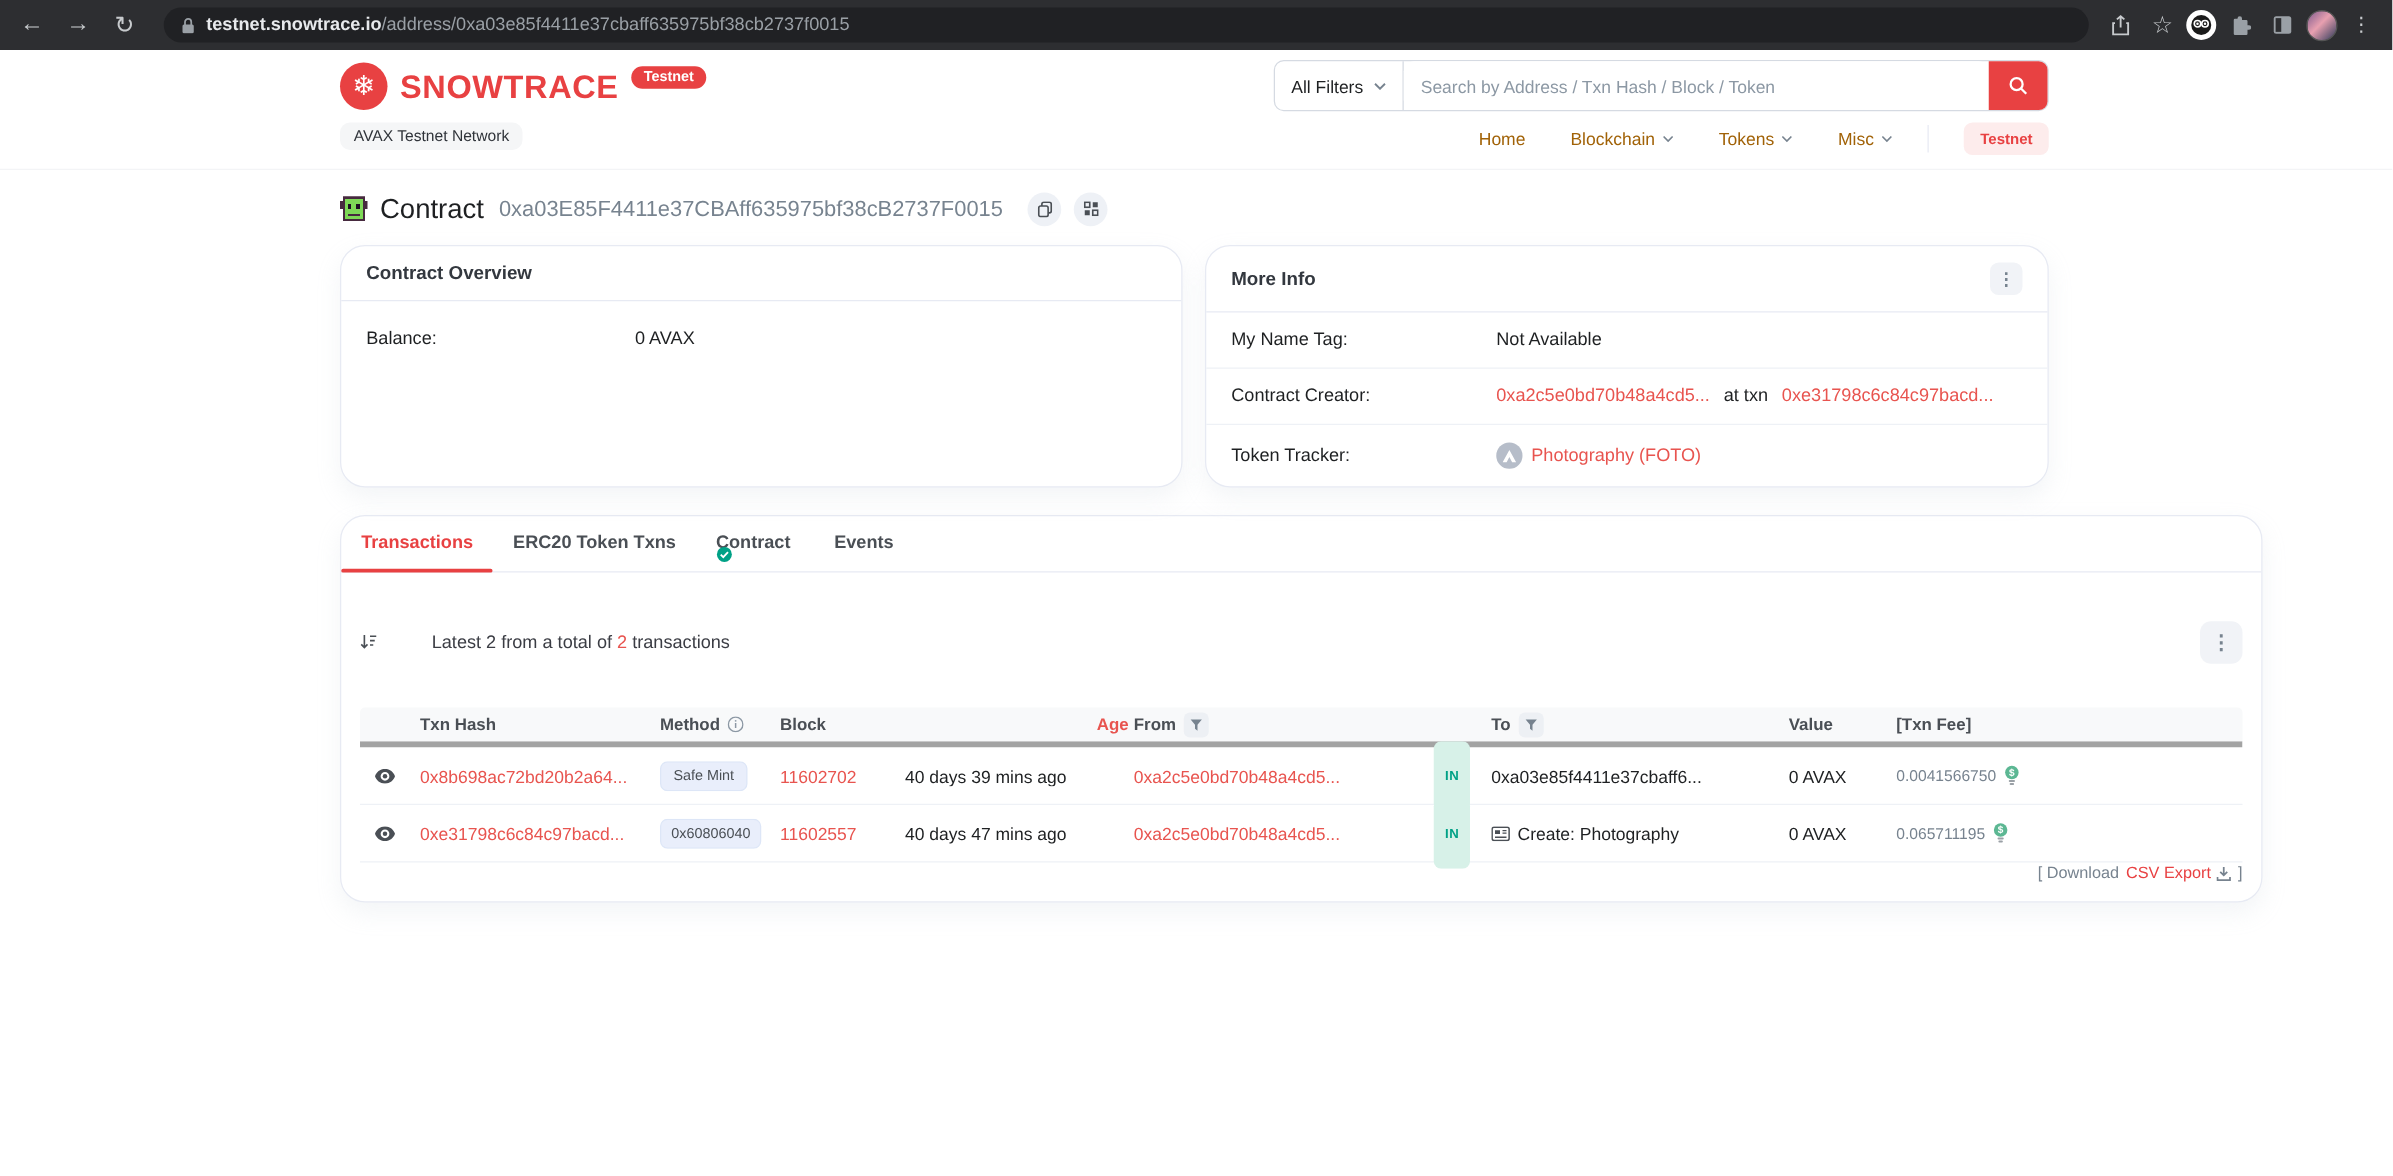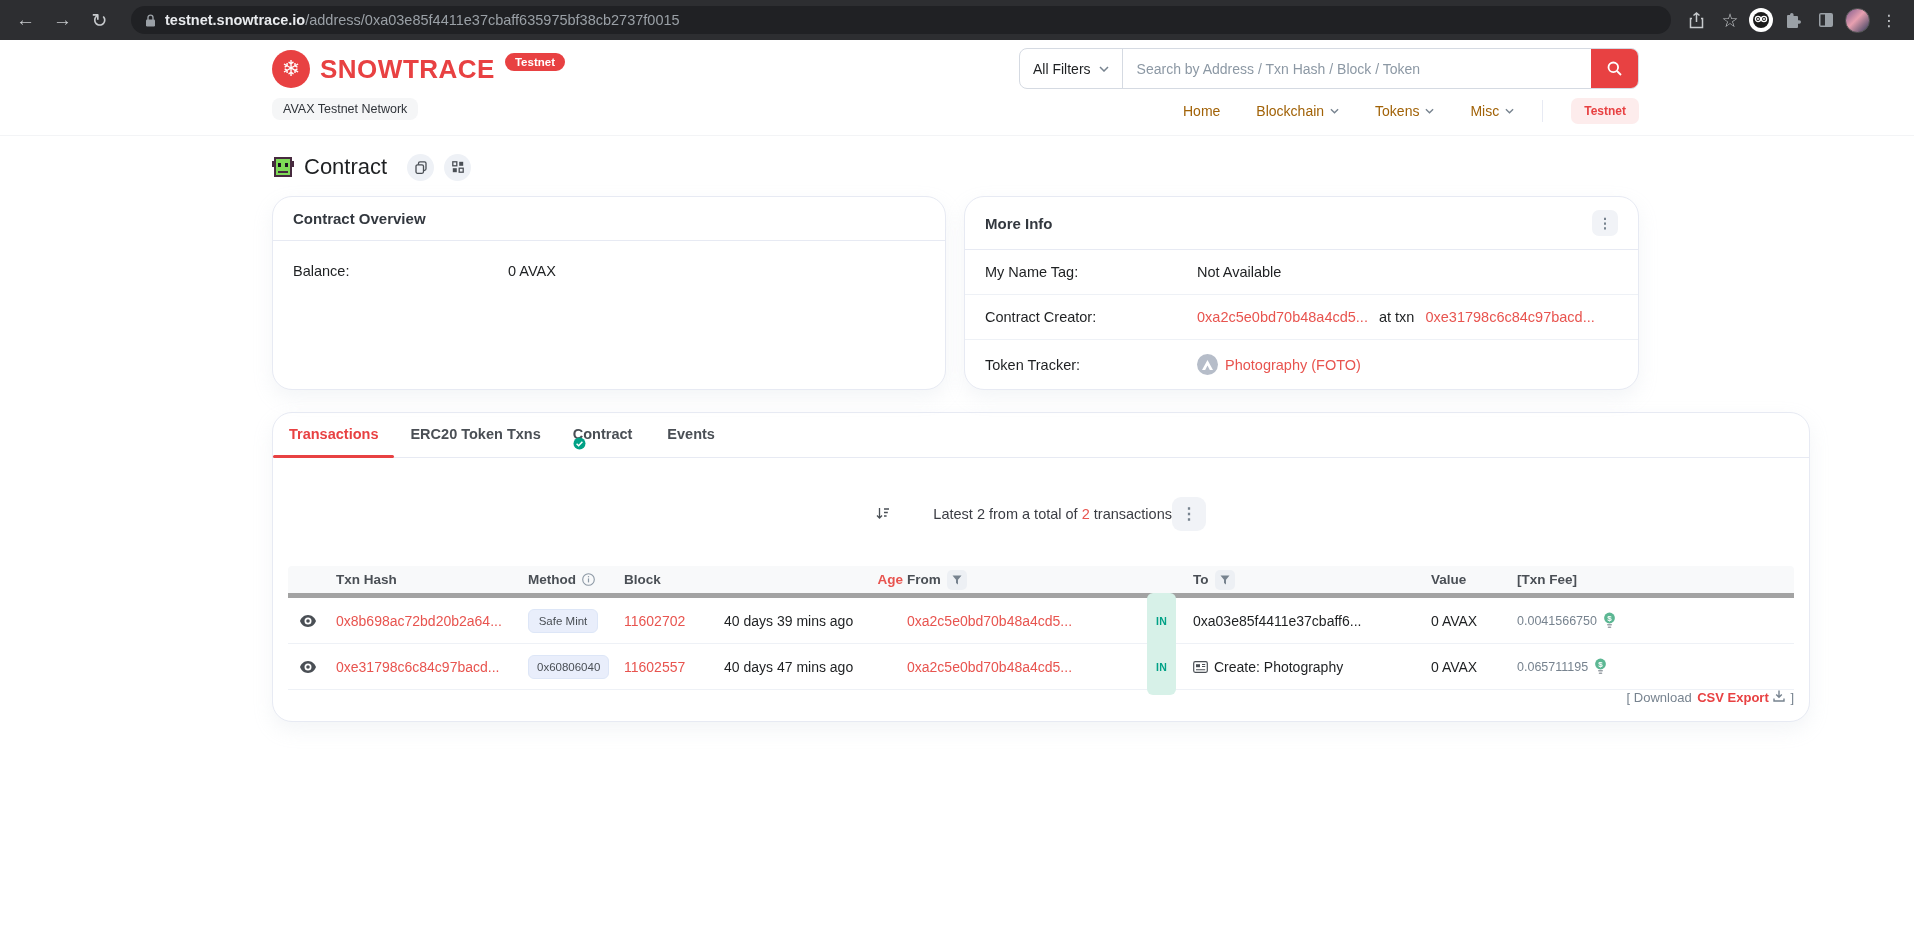--- a/index.html
+++ b/index.html
@@ -64,38 +64,38 @@
   .overview-body .kv-row { padding-top:22px; }
 
   
   .card-tx { width:1538px; margin-top:22px; min-height:292px; }
   .tabs { display:flex; border-bottom:1px solid #e7eaf3; height:45px; }
   .tab { padding:13px 16px 0; font-size:14.5px; font-weight:600; color:#4a4f55; cursor:pointer; position:relative; height:100%; }
   .tab.active { color:#e84142; }
   .tab.active::after { content:""; position:absolute; left:0; right:0; bottom:-1px; height:3px; background:#e84142; border-radius:2px; }
   .tab .verified { position:relative; top:-5px; margin-left:3px; }
   .tx-body { padding:0 15px 16px; }
-  .summary-row { display:flex; align-items:center; justify-content:center; padding:17px 0 14px; }
+  .summary-row { display:flex; align-items:center; justify-content:space-between; padding:17px 0 14px; }
   .summary-left { display:flex; align-items:center; gap:9px; font-size:14.5px; color:#3b3d44; white-space:pre-wrap; }
   .summary-count { color:#e8544f; }
   .tx-table { width:100%; }
   .thead, .tr { display:grid; grid-template-columns:44px 192px 96px 100px 183px 240px 46px 238px 86px 1fr; align-items:center; }
   .thead { background:#f8f9fa; height:32px; border-bottom:5px solid #a3a3a3; border-radius:4px 4px 0 0; }
   .th { font-size:13.5px; font-weight:bold; color:#4a4f55; display:flex; align-items:center; gap:6px; padding-left:4px; }
   .th.red { color:#e8544f;justify-content:flex-end; }
   .tr { height:46px; border-bottom:1px solid #eef1f6; }
   .td { font-size:14px; color:#1e2022; padding-left:4px; display:flex; align-items:center; gap:6px; overflow:hidden; white-space:nowrap; }
   .td-eye { justify-content:flex-start; padding-left:12px; }
   .eye-btn { background:none; border:0; cursor:pointer; display:flex; }
   .method-badge { background:#e9eefb; border:1px solid #dde6f7; color:#4a4f55; font-size:11.5px; padding:5px 8px; border-radius:6px; min-width:70px; text-align:center; justify-content:center; display:inline-flex; }
   .dir-badge { background:#d7f1e8; color:#00a186; font-size:10.5px; font-weight:bold; letter-spacing:.4px; padding:22px 9px; border-radius:6px; }
   .fee { font-size:12.5px; color:#77838f; }
   .filter-chip { width:20px; height:20px; background:#edf0f4; border-radius:5px; display:flex; align-items:center; justify-content:center; cursor:pointer; border:0; }
   .csv-row { display:flex; justify-content:flex-end; font-size:13px; color:#77838f; align-items:center; gap:2px; white-space:pre-wrap; }
-  .csv-link { color:#e84142; font-weight:bold; display:inline-flex; align-items:flex-start; gap:4px; }
+  .csv-link { color:#e84142; font-weight:normal; display:inline-flex; align-items:flex-end; gap:4px; }
   svg { display:block; }
 </style>
 </head>
 <body>
 
 <div class="browser-bar">
   <span class="nav-glyph">←</span>
   <span class="nav-glyph">→</span>
   <span class="nav-glyph">↻</span>
   <div class="url-pill">
@@ -211,20 +211,21 @@
           <rect x="1" y="0" width="9" height="10" fill="#472a3f"></rect>
           <rect x="2" y="1" width="7" height="8" fill="#7ed957"></rect>
           <rect x="0" y="2" width="2" height="3" fill="#472a3f"></rect>
           <rect x="9" y="2" width="2" height="3" fill="#472a3f"></rect>
           <rect x="3" y="3" width="1.5" height="2" fill="#1c1022"></rect>
           <rect x="6.5" y="3" width="1.5" height="2" fill="#1c1022"></rect>
           <rect x="3" y="7" width="5" height="1" fill="#472a3f"></rect>
         </svg>
     </span>
     <h1 class="page-title">Contract</h1>
+    <span class="title-address">0xa03E85F4411e37CBAff635975bf38cB2737F0015</span>
     <button class="round-btn">
       <span>
         <svg width="12" height="13" viewBox="0 0 12 13">
             <rect x="3.5" y="0.8" width="7.5" height="8.5" rx="1.5" fill="none" stroke="#4a4f55" stroke-width="1.3"></rect>
             <rect x="1" y="3.8" width="7.5" height="8.5" rx="1.5" fill="#eef1f6" stroke="#4a4f55" stroke-width="1.3"></rect>
           </svg>
       </span>
     </button>
     <button class="round-btn">
       <span>

